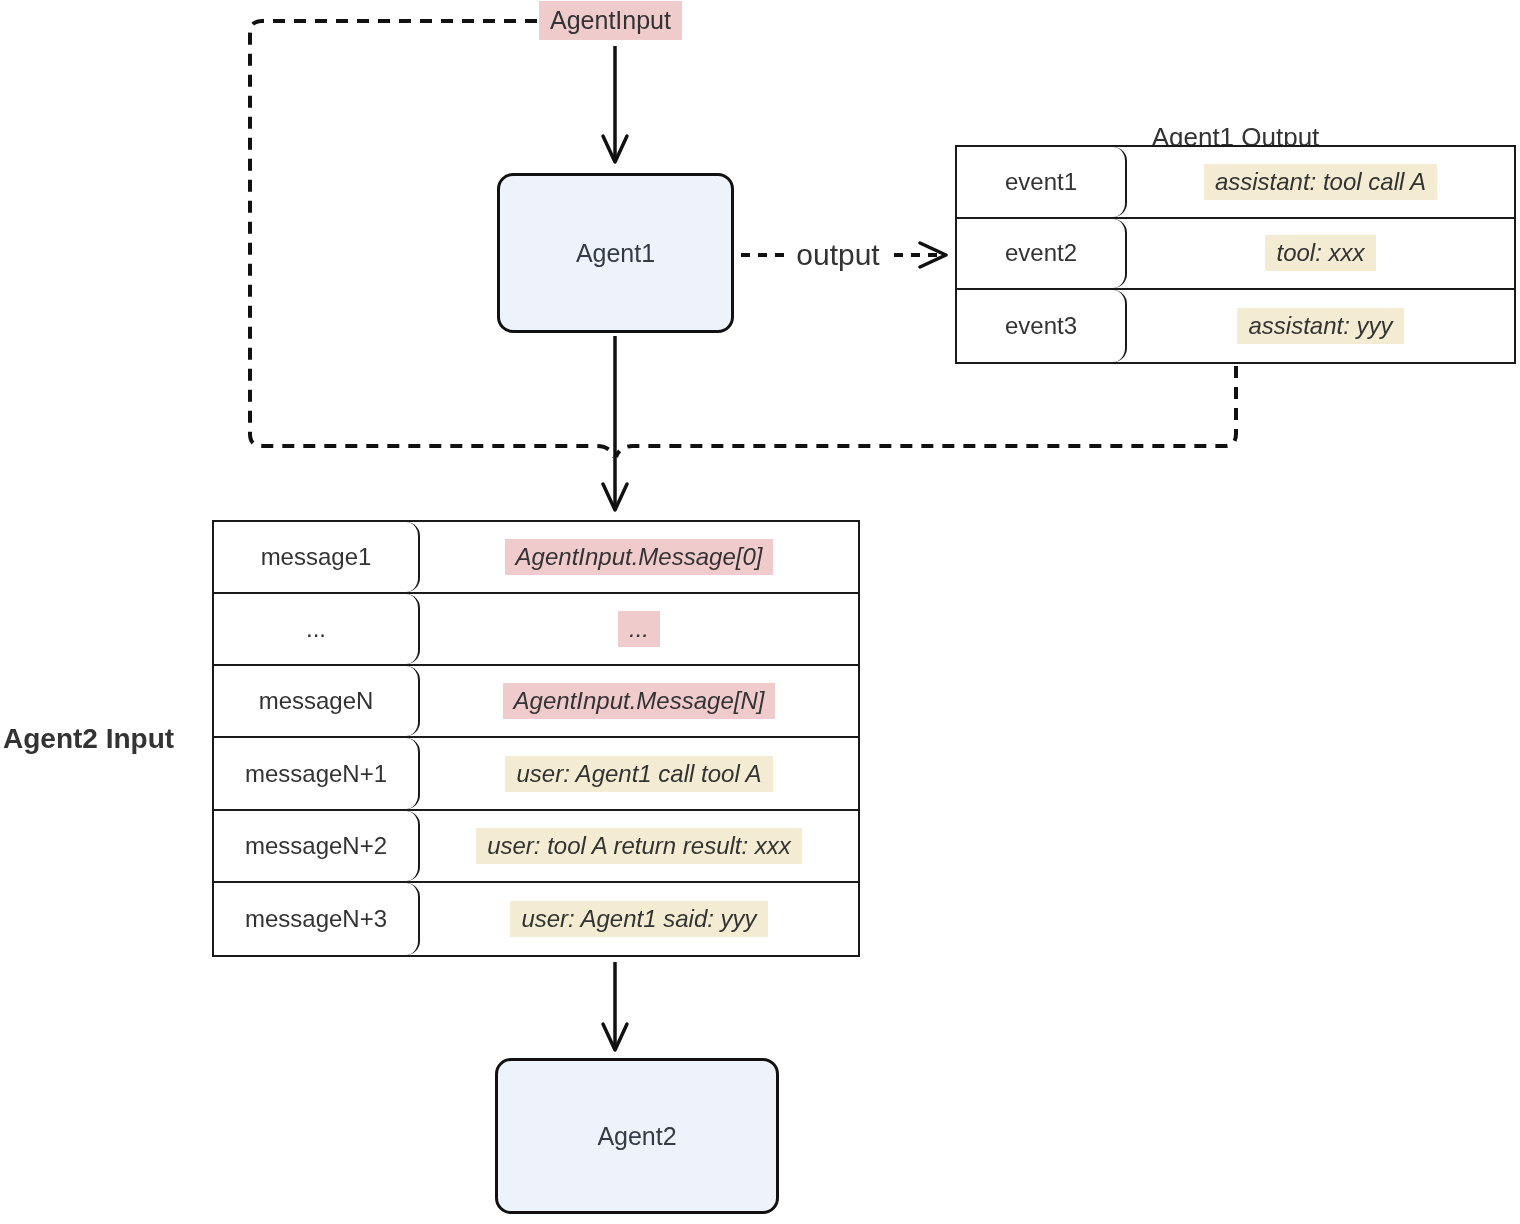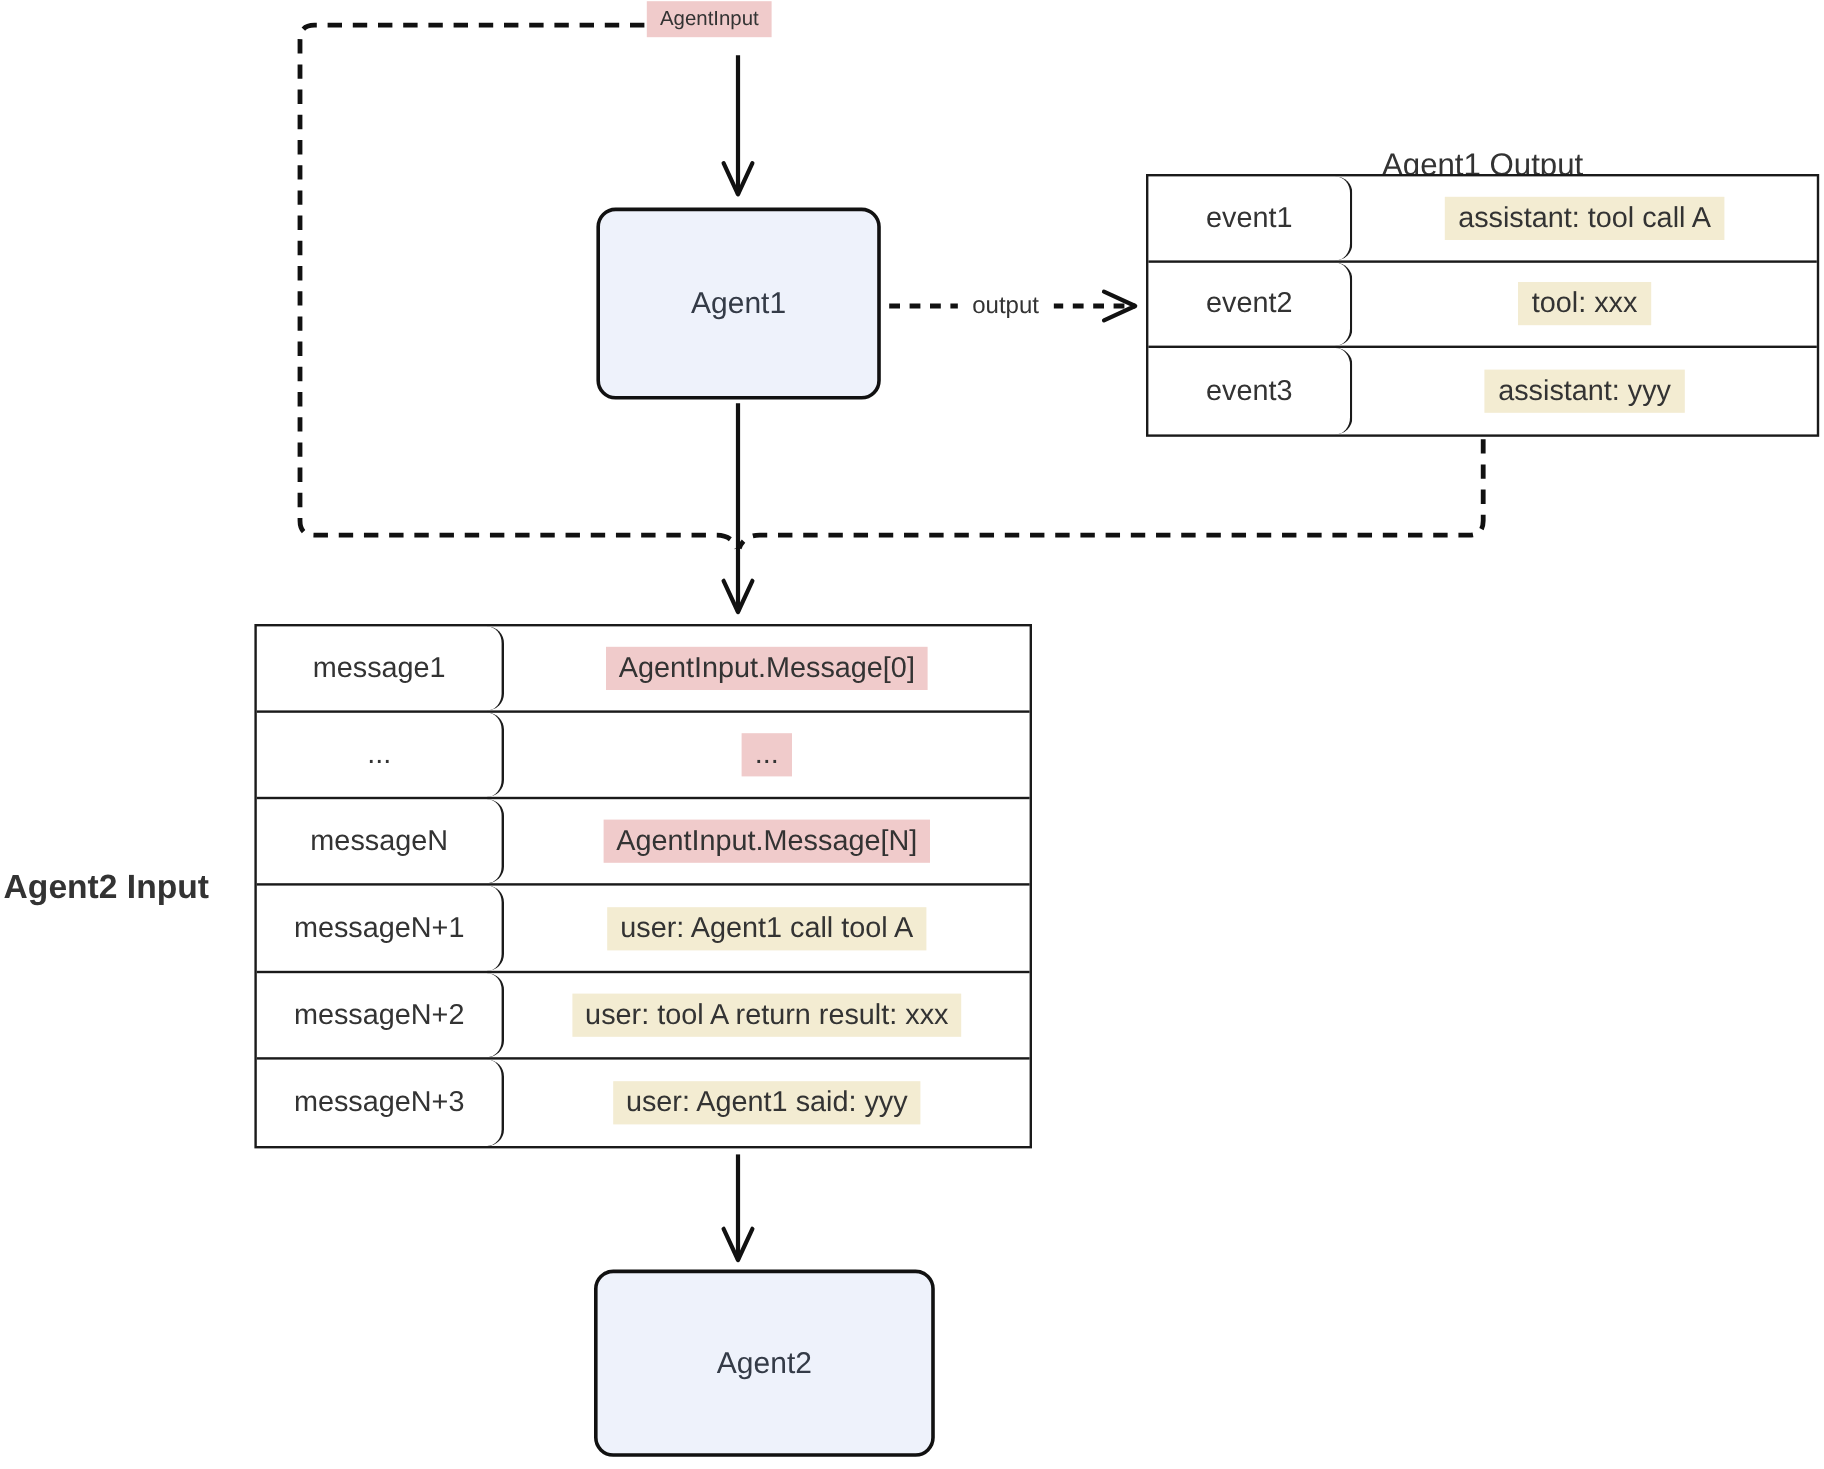--- a/index.html
+++ b/index.html
@@ -29,37 +29,37 @@
     border: 3.5px solid var(--node-border, #111111);
     border-radius: 16px;
     display: flex; align-items: center; justify-content: center;
     font-size: 25px; color: #343b47;
   }
   .node-agent1 { left: 497px; top: 173px; width: 237px; height: 160px; text-align: right; }
   .node-agent2 { left: 495px; top: 1058px; width: 284px; height: 156px; }
 
   .tag {
     position: absolute;
-    font-size: 17px;
+    font-size: 25px;
     padding: 5px 11px;
     white-space: nowrap;
   }
   .tag-agentinput { left: 539px; top: 1px; }
 
-  .hl { display: inline-block; padding: 4px 11px; white-space: nowrap; }
+  .hl { display: inline-block; padding: 4px 11px; white-space: nowrap; font-style: italic; }
   .hl-pink  { background: var(--pink-highlight, #f0cbcb); }
   .hl-cream { background: var(--cream-highlight, #f3ecd2); }
 
   .edge-label {
     position: absolute;
     left: 838px; top: 255px;
     transform: translate(-50%, -50%);
     background: #ffffff;
     padding: 2px 12px;
-    font-size: 20px;
+    font-size: 30px;
   }
 
   .tbl-title {
     position: absolute;
     left: 955px; top: 78px; width: 561px;
     text-align: center;
     font-size: 26px;
     margin-top: 44px;
   }
   .side-title {

